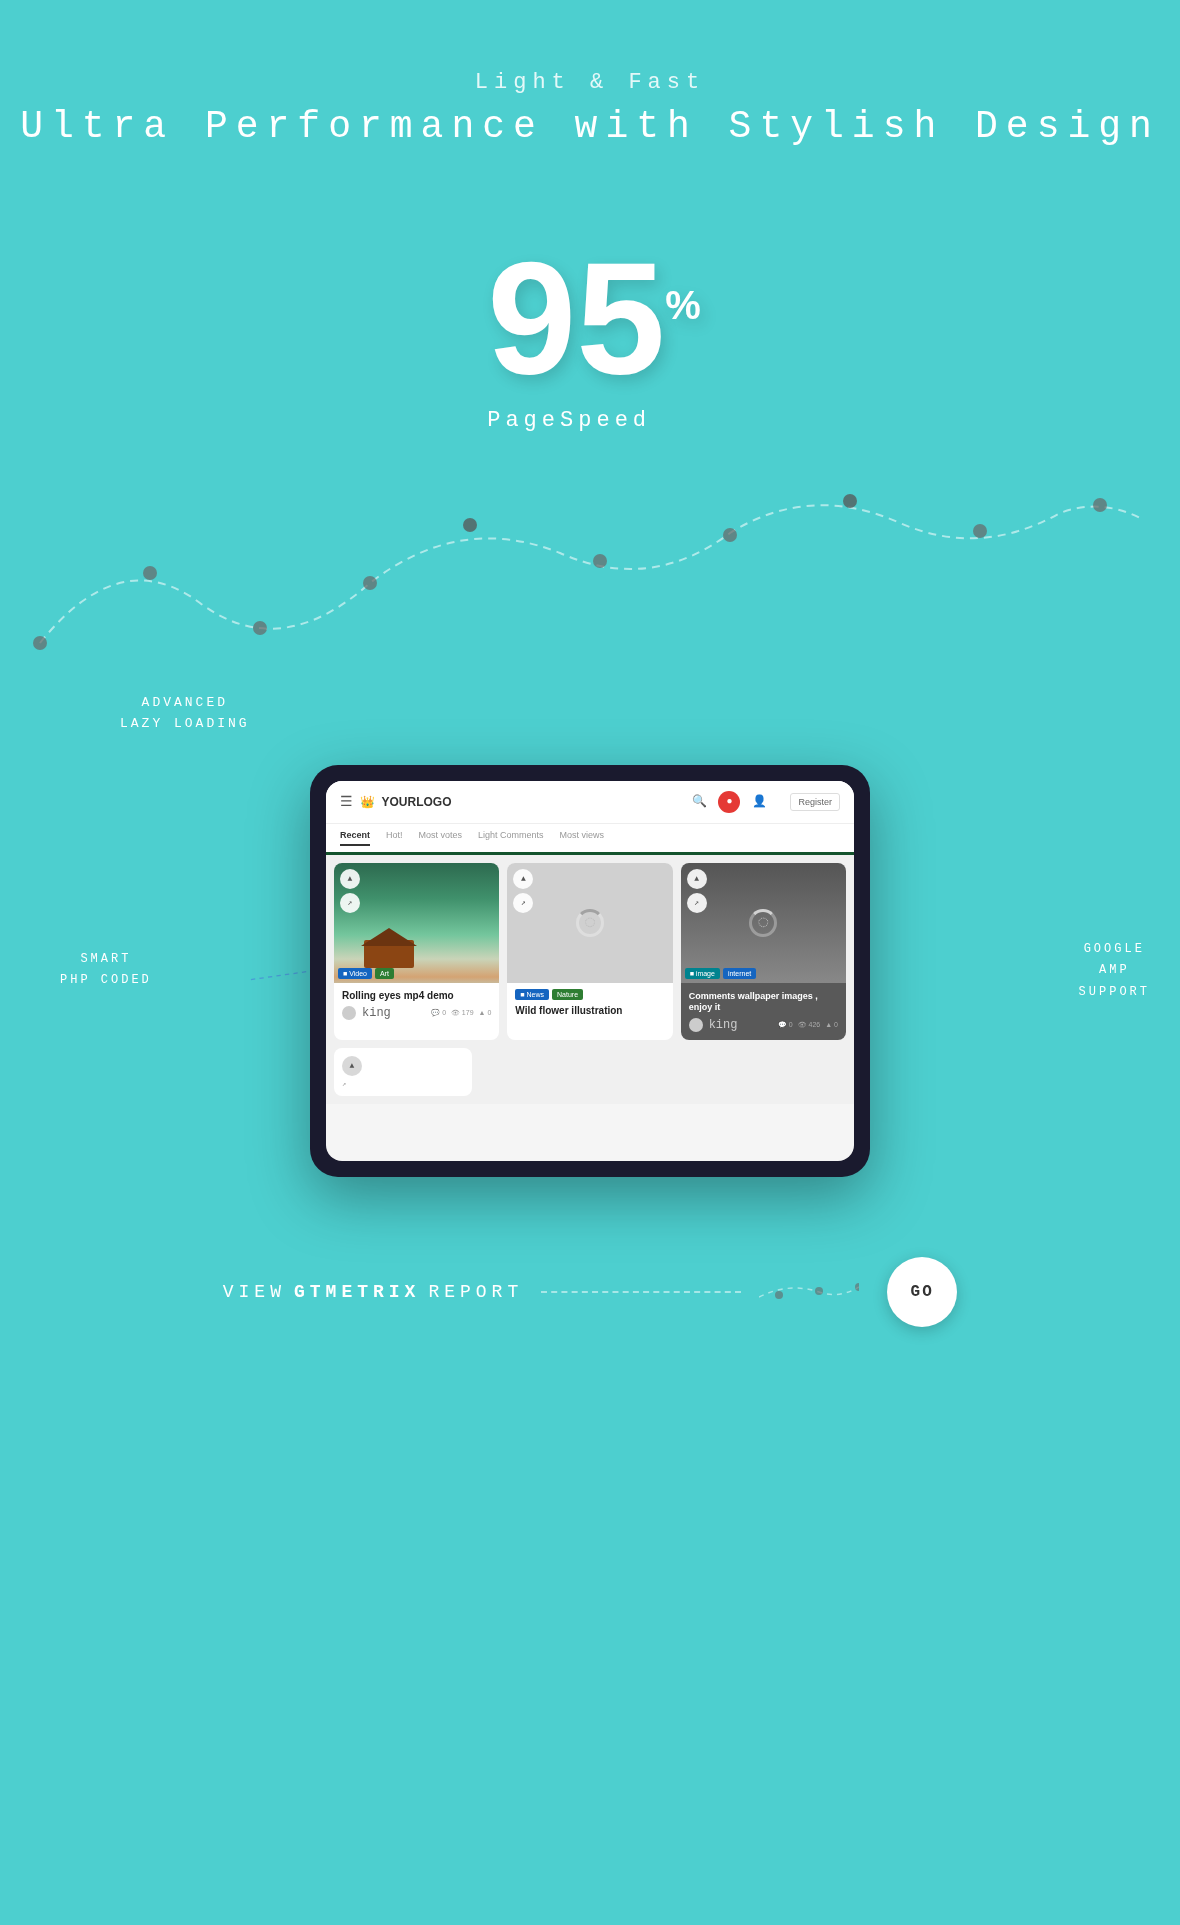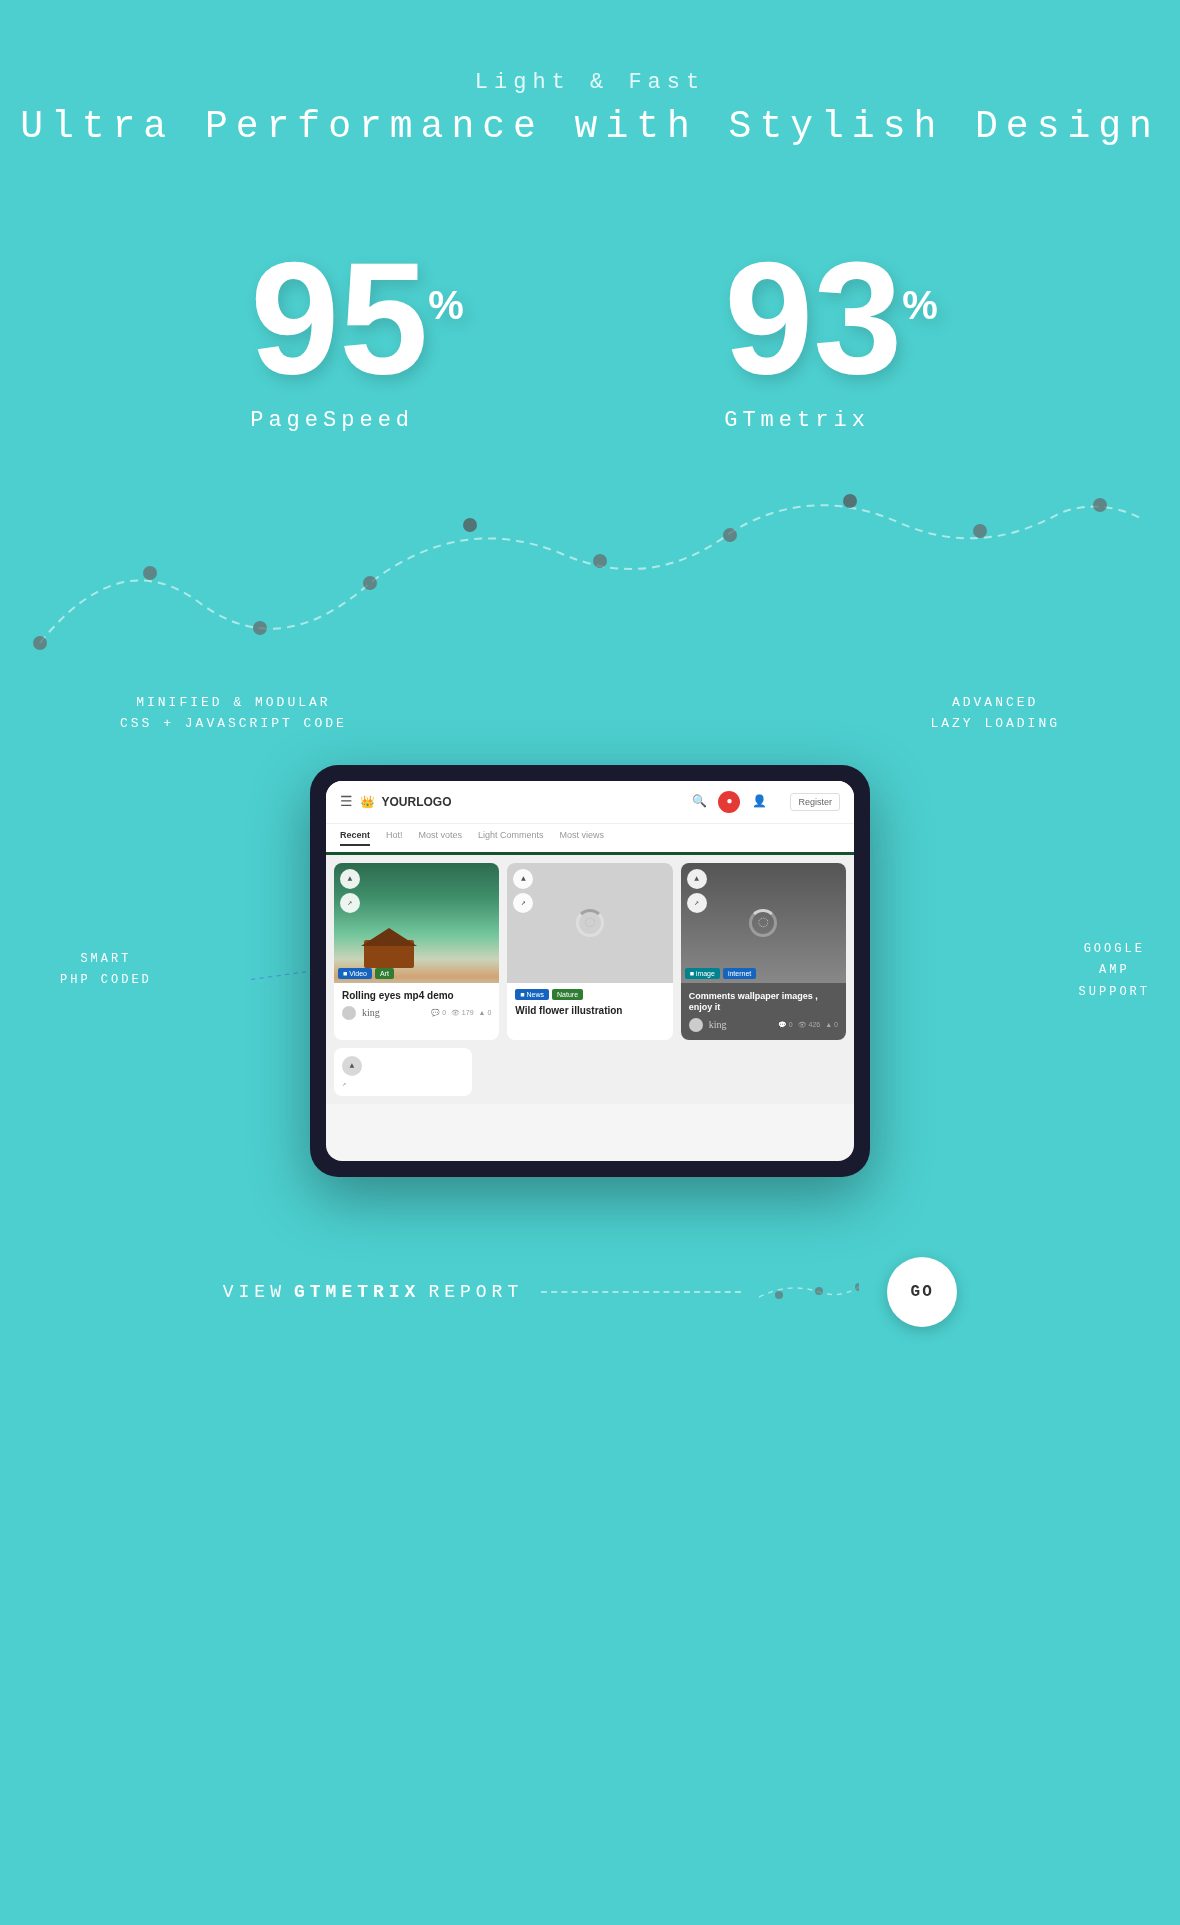--- a/index.html
+++ b/index.html
@@ -377,23 +377,23 @@
     }
 
     .card-avatar {
       width: 14px;
       height: 14px;
       border-radius: 50%;
       background: #ccc;
     }
 
     .card-author {
-      font-size: 10px;
+      font-size: 12px;
       color: #666;
-      font-family: Liberation Serif, serif;
+      font-family: Liberation Mono, monospace;
     }
 
     .card-stats {
       font-size: 7px;
       color: #999;
       display: flex;
       gap: 5px;
       font-family: Arial, sans-serif;
       margin-left: auto;
     }
@@ -476,26 +476,20 @@
   <div class="hero-subtitle">Light &amp; Fast</div>
   <div class="hero-title">Ultra Performance with Stylish Design</div>
 </div>
 
 <div class="metrics-section">
   <div class="metric-block">
     <div class="metric-number">
       <span>95</span><sup>%</sup>
     </div>
     <div class="metric-label">PageSpeed</div>
-  </div>
-  <div class="metric-block">
-    <div class="metric-number">
-      <span>93</span><sup>%</sup>
-    </div>
-    <div class="metric-label">GTmetrix</div>
   </div>
 </div>
 
 <div class="chart-section">
   <svg class="chart-svg" viewBox="0 0 1180 220" preserveAspectRatio="none">
 
     <path d="M 40 180 Q 120 80 200 140 Q 280 200 370 120 Q 460 50 560 90 Q 650 130 730 70 Q 810 20 900 60 Q 980 95 1060 50 Q 1100 35 1140 55" stroke="rgba(255,255,255,0.55)" stroke-width="2" fill="none" stroke-dasharray="8 6"></path>
 
     <circle cx="40" cy="180" r="7" fill="#666" opacity="0.7"></circle>
     <circle cx="150" cy="110" r="7" fill="#666" opacity="0.7"></circle>
@@ -504,23 +498,20 @@
     <circle cx="470" cy="62" r="7" fill="#555" opacity="0.75"></circle>
     <circle cx="600" cy="98" r="7" fill="#666" opacity="0.7"></circle>
     <circle cx="730" cy="72" r="7" fill="#666" opacity="0.7"></circle>
     <circle cx="850" cy="38" r="7" fill="#555" opacity="0.75"></circle>
     <circle cx="980" cy="68" r="7" fill="#666" opacity="0.7"></circle>
     <circle cx="1100" cy="42" r="7" fill="#666" opacity="0.7"></circle>
   </svg>
 </div>
 
 <div class="annotations-section">
-  <div class="annotation-left">
-    MINIFIED &amp; MODULAR<br>CSS + JAVASCRIPT CODE
-  </div>
   <div class="annotation-right">
     ADVANCED<br>LAZY LOADING
   </div>
 </div>
 
 <div class="device-section">
 
   <div class="side-label left">
     SMART<br>PHP CODED
   </div>

